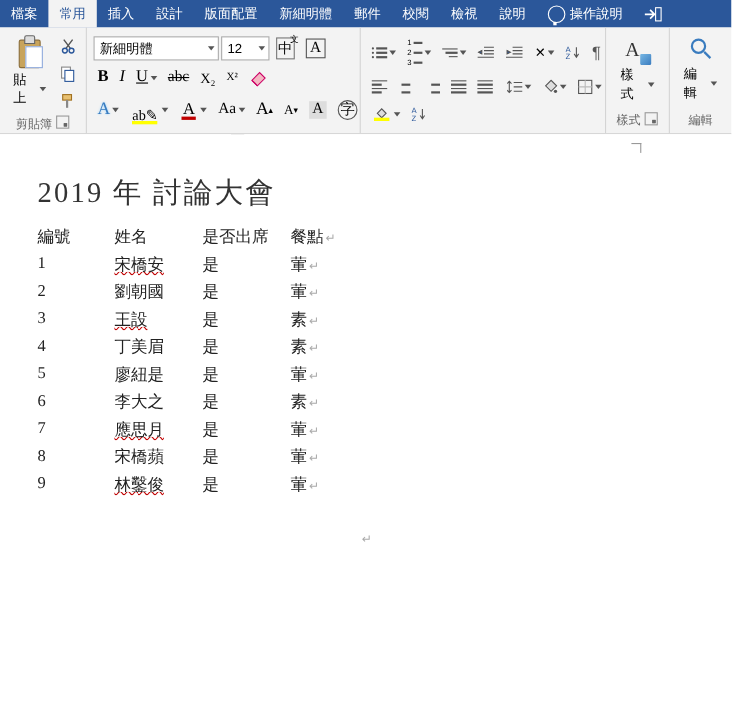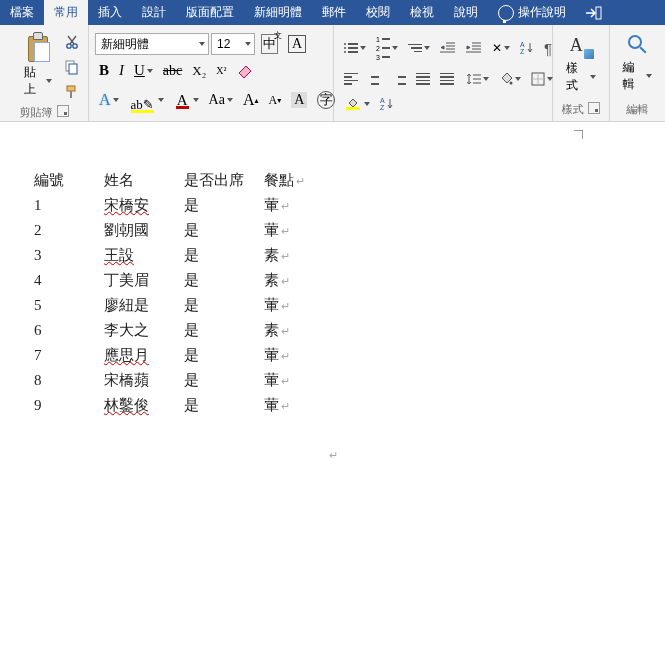--- a/index.html
+++ b/index.html
@@ -99,21 +99,21 @@
         <path d="M0 7 L9 7 M5 3 L9 7 L5 11" stroke="#fff" stroke-width="1.5" fill="none"></path>
         <rect x="10" y="1" width="5" height="12" stroke="#fff" fill="none"></rect>
       </svg>
   </div>
 </div>
 
 <div class="ribbon">
 
   <div class="group">
     <div class="group-body">
-      <div class="col" style="padding:2px 4px;margin-left:12px;">
+      <div class="col" style="padding:2px 4px;">
         <div class="btn col">
           <span class="ico-paste">
             <span class="board"></span>
               <span class="clip"></span>
               <span class="sheet"></span>
           </span>
           <div class="row">
               <span>貼上</span>
               <span class="dd"></span>
             </div>
@@ -435,20 +435,21 @@
     </div>
   </div>
 
 </div>
 
 <div class="page-ruler">
   <span class="corner"></span>
 </div>
 
 <div class="page">
+  <div class="doc-title">2019 年 討論大會</div>
   <table class="doc">
     <thead>
         <tr id="thead-row">
           <th>編號</th>
           <th>姓名</th>
           <th>是否出席</th>
           <th>餐點<span class="para">↵</span></th>
         </tr>
       </thead>
     <tbody id="tbody">

